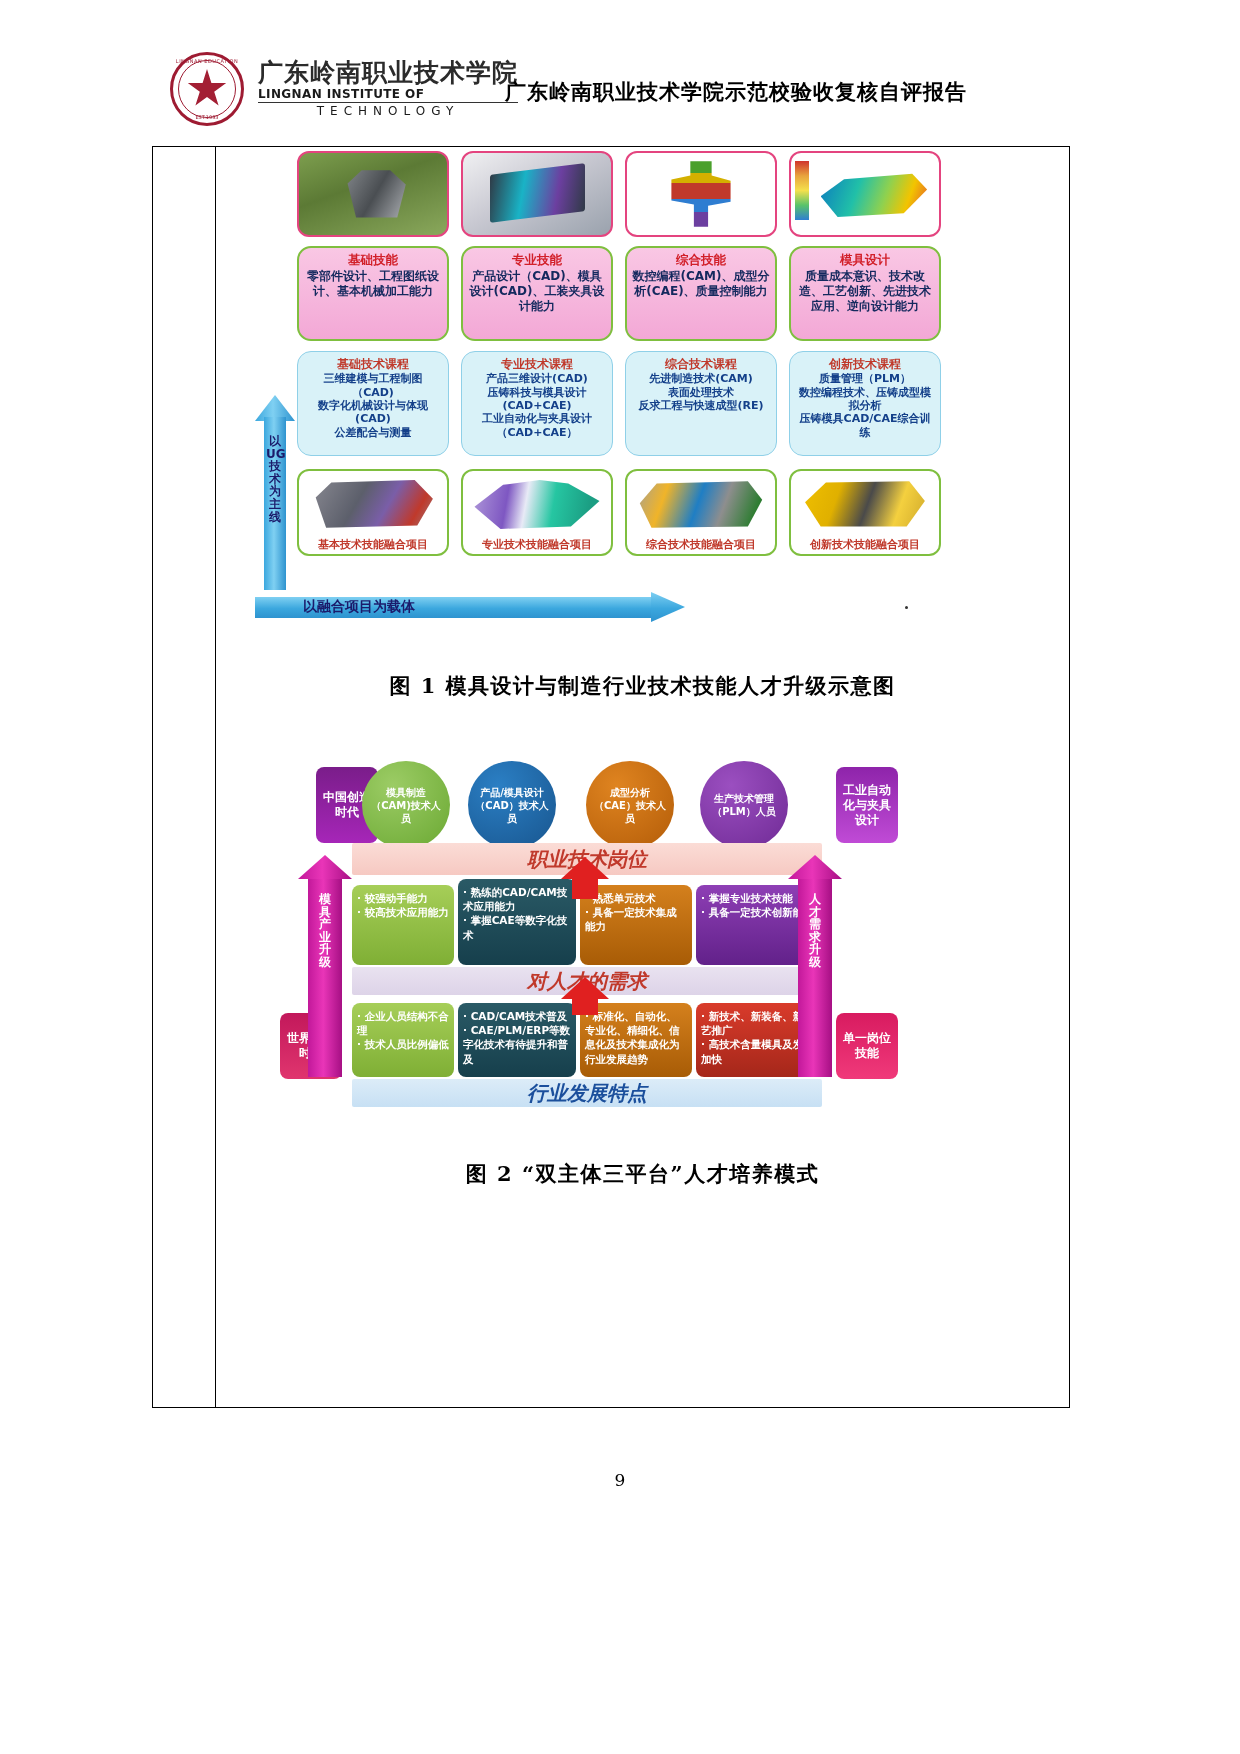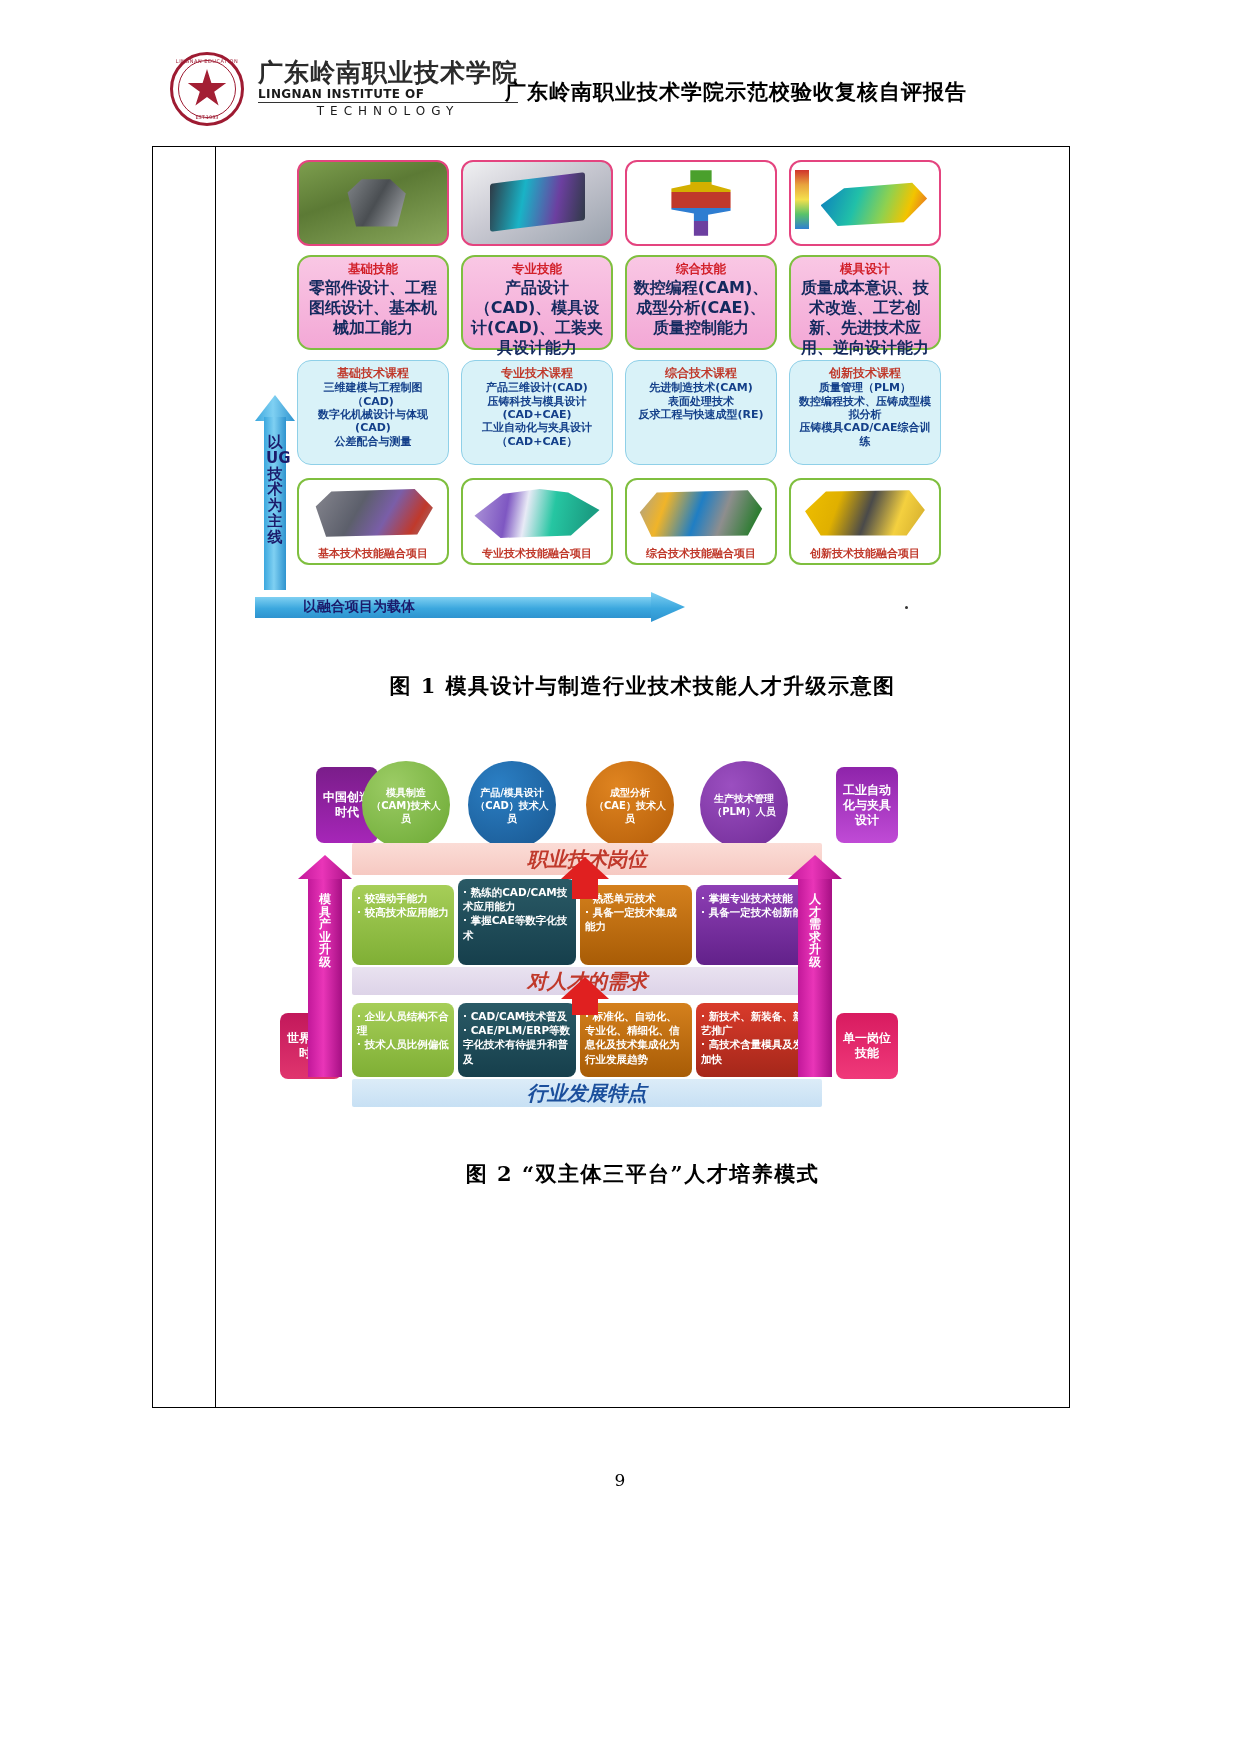--- a/index.html
+++ b/index.html
@@ -22,21 +22,21 @@
   .logo-en{font-size:12px;color:#1a1a1a;font-weight:700;letter-spacing:.4px;border-bottom:1.5px solid #333;padding-bottom:1px;}
   .logo-en2{font-size:12px;color:#1a1a1a;letter-spacing:6px;text-align:center;padding-top:2px;}
   .header-title{position:absolute;left:505px;top:78px;font-family:"DejaVu Serif","Liberation Serif",serif;
         font-size:21px;font-weight:700;color:#000;letter-spacing:1px;}
 
   
   .frame-outer{position:absolute;left:152px;top:146px;width:918px;height:1262px;border:1px solid #000;box-sizing:border-box;}
   .frame-inner{position:absolute;left:215px;top:146px;width:855px;height:1262px;border-left:1px solid #000;box-sizing:border-box;}
 
   
-  .fig1{position:absolute;left:255px;top:160px;width:660px;height:455px;}
+  .fig1{position:absolute;left:255px;top:151px;width:660px;height:455px;}
   .grid4{position:absolute;display:grid;grid-template-columns:repeat(4,152px);gap:12px;left:42px;}
 
   .photo-cell{height:82px;border:2px solid #e4447f;border-radius:12px;background:#fff;overflow:hidden;position:relative;}
   .ph-a{background:linear-gradient(160deg,#7d9e4e 0%,#5c7a35 40%,#8aa85c 100%);}
   .ph-b{background:linear-gradient(150deg,#f0f0f2 0%,#c9c9d2 45%,#9aa2ad 100%);}
   .ph-c{background:#fff;}
   .ph-d{background:#fff;}
   .ph-a::after{content:"";position:absolute;left:28%;top:18%;width:48%;height:64%;
       background:linear-gradient(120deg,#8b8f93,#4a4e52 50%,#b9bcc0);border-radius:4px;
       clip-path:polygon(10% 30%,30% 5%,70% 5%,92% 32%,80% 95%,22% 95%);}
@@ -48,21 +48,21 @@
       clip-path:polygon(32% 0,68% 0,68% 22%,100% 30%,100% 62%,62% 68%,62% 100%,38% 100%,38% 66%,0 60%,0 28%,32% 22%);}
   .ph-d::after{content:"";position:absolute;left:20%;top:22%;width:72%;height:56%;
       background:linear-gradient(110deg,#0b7abf,#21c0a8 35%,#8fd14f 60%,#f2c400 80%,#e4572e);
       clip-path:polygon(0 55%,22% 18%,86% 6%,100% 40%,78% 92%,16% 100%);}
   .ph-d::before{content:"";position:absolute;left:3%;top:10%;width:9%;height:72%;
       background:linear-gradient(180deg,#d0342c,#e8a33d,#f4e04d,#59c36a,#2f7fd1);}
 
   .skill-cell{height:95px;border:2px solid #7fbf3f;border-radius:14px;
       background:linear-gradient(180deg,#f9c7e4,#f3a8d6);padding:4px 5px 0;box-sizing:border-box;text-align:center;}
   .skill-t{color:#d2202a;font-size:12.5px;font-weight:700;line-height:1.35;}
-  .skill-b{color:#14295e;font-size:16px;font-weight:700;line-height:1.26;}
+  .skill-b{color:#14295e;font-size:12px;font-weight:700;line-height:1.26;}
 
   .course-cell{height:105px;border:1px solid #8fd0e8;border-radius:14px;background:#d9f2f8;
       padding:4px 5px 11px;box-sizing:border-box;text-align:center;}
   .course-t{color:#c0392b;font-size:12px;font-weight:700;line-height:1.35;}
   .course-b{color:#14408a;font-size:11px;font-weight:700;line-height:1.22;}
 
   .proj-cell{height:83px;border:2px solid #7fbf3f;border-radius:12px;background:#fff;position:relative;overflow:hidden;}
   .proj-img{position:absolute;left:6%;top:4%;width:88%;height:70%;}
   .pj-a{background:linear-gradient(120deg,#8e8e96,#5c5f6b 40%,#7a5ea8 60%,#c0392b 80%,#8e8e96);
         clip-path:polygon(6% 40%,18% 14%,82% 10%,96% 42%,84% 88%,14% 92%);}
@@ -73,21 +73,21 @@
   .pj-d{background:linear-gradient(110deg,#f2c200,#e0b000 30%,#4a4a4a 52%,#f4d03f 74%,#c9a227);
         clip-path:polygon(4% 48%,20% 14%,84% 12%,96% 46%,82% 90%,16% 90%);}
   .proj-label{position:absolute;left:0;right:0;bottom:2px;text-align:center;color:#c0392b;font-size:11px;font-weight:700;}
 
   .arrow-up{position:absolute;left:255px;top:395px;width:40px;height:195px;}
   .arrow-up .shaft{position:absolute;left:9px;top:22px;width:22px;height:173px;
       background:linear-gradient(90deg,#3ba7de,#7fd0f2 45%,#2e93cf);}
   .arrow-up .head{position:absolute;left:0;top:0;width:40px;height:26px;
       background:linear-gradient(90deg,#3ba7de,#7fd0f2 45%,#2e93cf);
       clip-path:polygon(50% 0,100% 100%,0 100%);}
-  .arrow-up .vtxt{position:absolute;left:11px;top:40px;width:18px;color:#1b1b6b;font-size:15px;font-weight:700;
+  .arrow-up .vtxt{position:absolute;left:11px;top:40px;width:18px;color:#1b1b6b;font-size:12px;font-weight:700;
       line-height:1.05;text-align:center;}
 
   .arrow-right{position:absolute;left:255px;top:592px;width:430px;height:30px;}
   .arrow-right .shaft{position:absolute;left:0;top:5px;width:400px;height:21px;
       background:linear-gradient(180deg,#7fd0f2,#3ba7de 55%,#2e93cf);}
   .arrow-right .head{position:absolute;left:396px;top:0;width:34px;height:30px;
       background:linear-gradient(180deg,#7fd0f2,#3ba7de 55%,#2e93cf);
       clip-path:polygon(0 0,100% 50%,0 100%);}
   .arrow-right .rtxt{position:absolute;left:48px;top:6px;color:#1b1b6b;font-size:14px;font-weight:700;}
 

